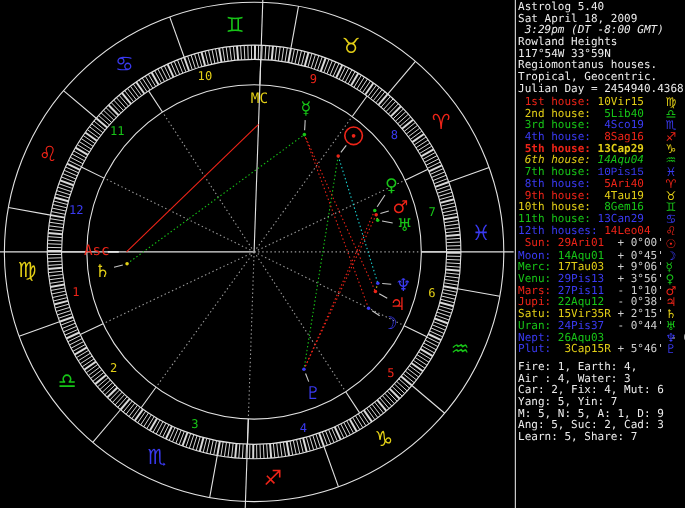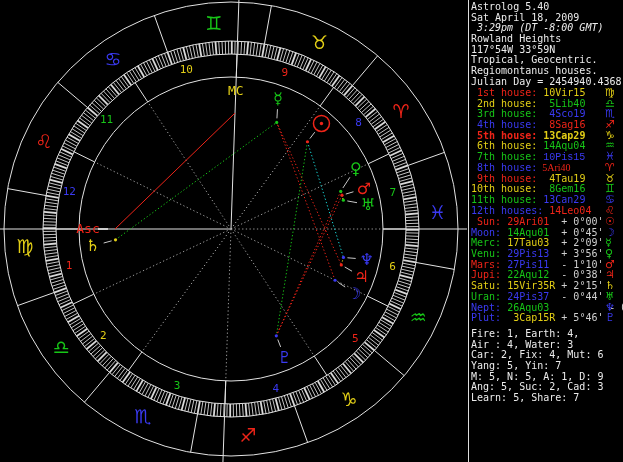--- a/index.html
+++ b/index.html
@@ -495,42 +495,42 @@
       <text x="235.8790187619765" y="90.08443955360968" fill="#e3cf16" font-size="13" text-anchor="middle" dominant-baseline="central">MC</text>
     </svg>
   <div id="panel-divider"></div>
   <div id="panel">
     <div id="hdr" class="sect">
         <div class="pline" style="color: rgb(236, 236, 236);">Astrolog 5.40</div>
         <div class="pline" style="color: rgb(236, 236, 236);">Sat April 18, 2009</div>
         <div class="pline" style="color: rgb(236, 236, 236); font-style: italic;"> 3:29pm (DT -8:00 GMT)</div>
         <div class="pline" style="color: rgb(236, 236, 236);">Rowland Heights</div>
         <div class="pline" style="color: rgb(236, 236, 236);">117°54W 33°59N</div>
+        <div class="pline" style="color: rgb(236, 236, 236);">Regiomontanus houses.</div>
         <div class="pline" style="color: rgb(236, 236, 236);">Tropical, Geocentric.</div>
-        <div class="pline" style="color: rgb(236, 236, 236);">Regiomontanus houses.</div>
         <div class="pline" style="color: rgb(236, 236, 236);">Julian Day = 2454940.4368</div>
       </div>
     <div id="houses" class="sect">
         <div class="pline" style="color: rgb(236, 236, 236);"><span style="color: rgb(238, 36, 24);"> 1st house:</span><span style="color: rgb(227, 207, 22);"> 10Vir15</span><span class="rowglyph" style="color: rgb(227, 207, 22);">♍</span></div>
         <div class="pline" style="color: rgb(236, 236, 236);"><span style="color: rgb(227, 207, 22);"> 2nd house:</span><span style="color: rgb(23, 197, 23);">  5Lib40</span><span class="rowglyph" style="color: rgb(23, 197, 23);">♎</span></div>
         <div class="pline" style="color: rgb(236, 236, 236);"><span style="color: rgb(23, 197, 23);"> 3rd house:</span><span style="color: rgb(58, 58, 242);">  4Sco19</span><span class="rowglyph" style="color: rgb(58, 58, 242);">♏</span></div>
         <div class="pline" style="color: rgb(236, 236, 236);"><span style="color: rgb(58, 58, 242);"> 4th house:</span><span style="color: rgb(238, 36, 24);">  8Sag16</span><span class="rowglyph" style="color: rgb(238, 36, 24);">♐</span></div>
         <div class="pline" style="color: rgb(236, 236, 236); font-weight: bold;"><span style="color: rgb(238, 36, 24);"> 5th house:</span><span style="color: rgb(227, 207, 22);"> 13Cap29</span><span class="rowglyph" style="color: rgb(227, 207, 22);">♑</span></div>
-        <div class="pline" style="color: rgb(236, 236, 236);"><span style="color: rgb(227, 207, 22);"> 6th house:</span><span style="color: rgb(23, 197, 23);"> 14Aqu04</span><span class="rowglyph" style="color: rgb(23, 197, 23);">♒</span></div>
+        <div class="pline" style="color: rgb(236, 236, 236); font-style: italic;"><span style="color: rgb(227, 207, 22);"> 6th house:</span><span style="color: rgb(23, 197, 23);"> 14Aqu04</span><span class="rowglyph" style="color: rgb(23, 197, 23);">♒</span></div>
         <div class="pline" style="color: rgb(236, 236, 236);"><span style="color: rgb(23, 197, 23);"> 7th house:</span><span style="color: rgb(58, 58, 242); font-family: Liberation Mono, monospace;"> 10Pis15</span><span class="rowglyph" style="color: rgb(58, 58, 242);">♓</span></div>
-        <div class="pline" style="color: rgb(236, 236, 236);"><span style="color: rgb(58, 58, 242);"> 8th house:</span><span style="color: rgb(238, 36, 24); font-family: Liberation Serif, serif;">  5Ari40</span><span class="rowglyph" style="color: rgb(238, 36, 24);">♈</span></div>
+        <div class="pline" style="color: rgb(236, 236, 236);"><span style="color: rgb(58, 58, 242);"> 8th house:</span><span style="color: rgb(238, 36, 24);">  5Ari40</span><span class="rowglyph" style="color: rgb(238, 36, 24);">♈</span></div>
         <div class="pline" style="color: rgb(236, 236, 236);"><span style="color: rgb(238, 36, 24);"> 9th house:</span><span style="color: rgb(227, 207, 22);">  4Tau19</span><span class="rowglyph" style="color: rgb(227, 207, 22);">♉</span></div>
         <div class="pline" style="color: rgb(236, 236, 236);"><span style="color: rgb(227, 207, 22);">10th house:</span><span style="color: rgb(23, 197, 23);">  8Gem16</span><span class="rowglyph" style="color: rgb(23, 197, 23);">♊</span></div>
         <div class="pline" style="color: rgb(236, 236, 236);"><span style="color: rgb(23, 197, 23);">11th house:</span><span style="color: rgb(58, 58, 242);"> 13Can29</span><span class="rowglyph" style="color: rgb(58, 58, 242);">♋</span></div>
         <div class="pline" style="color: rgb(236, 236, 236);"><span style="color: rgb(58, 58, 242);">12th houses:</span><span style="color: rgb(238, 36, 24);"> 14Leo04</span><span class="rowglyph" style="color: rgb(238, 36, 24);">♌</span></div>
       </div>
     <div id="planets" class="sect">
         <div class="pline" style="color: rgb(236, 236, 236);"><span style="color: rgb(238, 36, 24);"> Sun:</span><span style="color: rgb(238, 36, 24);"> 29Ari01 </span><span style="color: rgb(207, 207, 207);"> + 0°00'</span><span class="rowglyph" style="color: rgb(238, 36, 24);">☉</span></div>
         <div class="pline" style="color: rgb(236, 236, 236);"><span style="color: rgb(58, 58, 242);">Moon:</span><span style="color: rgb(23, 197, 23);"> 14Aqu01 </span><span style="color: rgb(207, 207, 207);"> + 0°45'</span><span class="rowglyph" style="color: rgb(58, 58, 242);">☽</span></div>
-        <div class="pline" style="color: rgb(236, 236, 236);"><span style="color: rgb(23, 197, 23);">Merc:</span><span style="color: rgb(227, 207, 22);"> 17Tau03 </span><span style="color: rgb(207, 207, 207);"> + 2°09'</span><span class="rowglyph" style="color: rgb(23, 197, 23);">☿</span></div>
+        <div class="pline" style="color: rgb(236, 236, 236);"><span style="color: rgb(23, 197, 23);">Merc:</span><span style="color: rgb(227, 207, 22);"> 17Tau03 </span><span style="color: rgb(207, 207, 207);"> + 9°06'</span><span class="rowglyph" style="color: rgb(23, 197, 23);">☿</span></div>
         <div class="pline" style="color: rgb(236, 236, 236);"><span style="color: rgb(23, 197, 23);">Venu:</span><span style="color: rgb(58, 58, 242);"> 29Pis13 </span><span style="color: rgb(207, 207, 207);"> + 3°56'</span><span class="rowglyph" style="color: rgb(23, 197, 23);">♀</span></div>
         <div class="pline" style="color: rgb(236, 236, 236);"><span style="color: rgb(238, 36, 24);">Mars:</span><span style="color: rgb(58, 58, 242);"> 27Pis11 </span><span style="color: rgb(207, 207, 207);"> - 1°10'</span><span class="rowglyph" style="color: rgb(238, 36, 24);">♂</span></div>
         <div class="pline" style="color: rgb(236, 236, 236);"><span style="color: rgb(238, 36, 24);">Jupi:</span><span style="color: rgb(23, 197, 23);"> 22Aqu12 </span><span style="color: rgb(207, 207, 207);"> - 0°38'</span><span class="rowglyph" style="color: rgb(238, 36, 24);">♃</span></div>
         <div class="pline" style="color: rgb(236, 236, 236);"><span style="color: rgb(227, 207, 22);">Satu:</span><span style="color: rgb(227, 207, 22);"> 15Vir35R</span><span style="color: rgb(207, 207, 207);"> + 2°15'</span><span class="rowglyph" style="color: rgb(227, 207, 22);">♄</span></div>
         <div class="pline" style="color: rgb(236, 236, 236);"><span style="color: rgb(23, 197, 23);">Uran:</span><span style="color: rgb(58, 58, 242);"> 24Pis37 </span><span style="color: rgb(207, 207, 207);"> - 0°44'</span><span class="rowglyph" style="color: rgb(23, 197, 23);">♅</span></div>
         <div class="pline" style="color: rgb(236, 236, 236);"><span style="color: rgb(58, 58, 242);">Nept:</span><span style="color: rgb(23, 197, 23);"> 26Aqu03 </span><span style="color: rgb(207, 207, 207); margin-left: 48px;"> - 0°23'</span><span class="rowglyph" style="color: rgb(58, 58, 242);">♆</span></div>
         <div class="pline" style="color: rgb(236, 236, 236);"><span style="color: rgb(58, 58, 242);">Plut:</span><span style="color: rgb(227, 207, 22);">  3Cap15R</span><span style="color: rgb(207, 207, 207);"> + 5°46'</span><span class="rowglyph" style="color: rgb(58, 58, 242);">♇</span></div>
       </div>
     <div id="stats" class="sect">
         <div class="pline" style="color: rgb(236, 236, 236);">Fire: 1, Earth: 4,</div>

